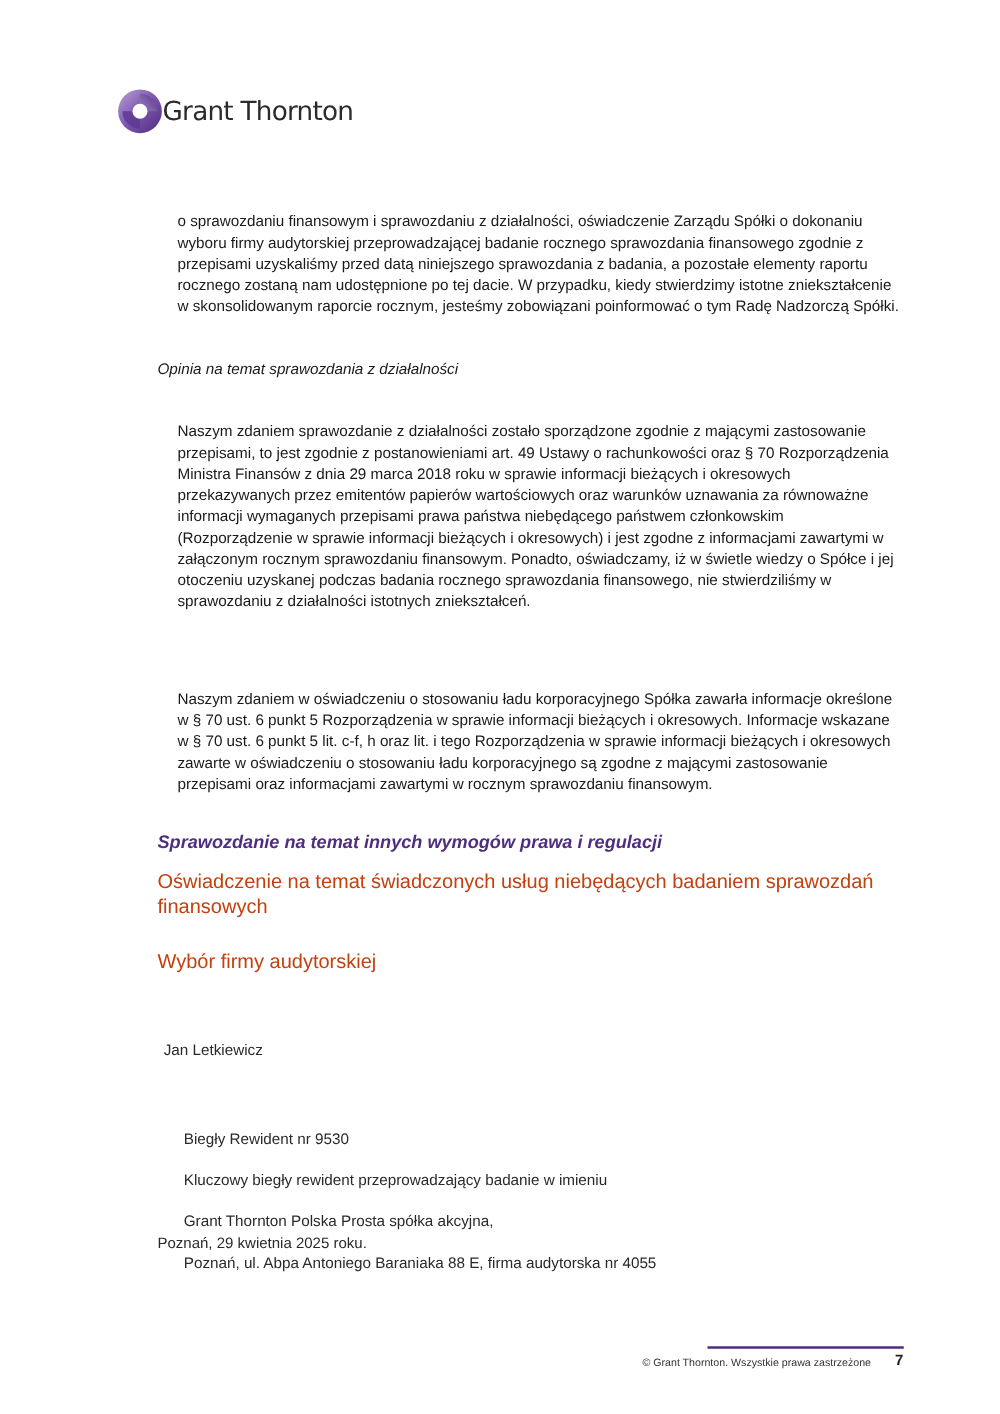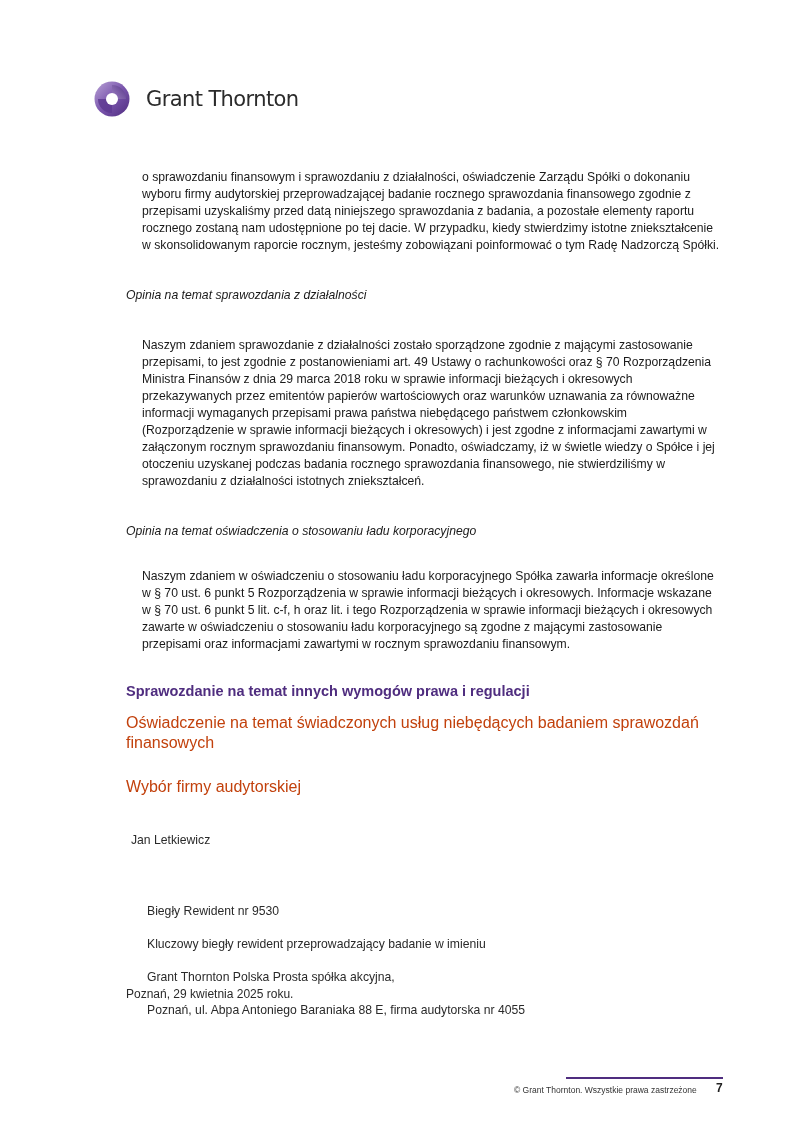--- a/index.html
+++ b/index.html
@@ -11,24 +11,24 @@
       width: 800px;
       height: 1131px;
       position: relative;
       overflow: hidden;
       font-family: "Liberation Sans", sans-serif;
       color: #1a1a1a;
     }
     .logo {
       position: absolute;
       left: 94px;
-      top: 81px;
+      top: 71px;
       display: flex;
       align-items: center;
-      gap: 16px;
+      gap: 0;
     }
     .logo-mark {
       width: 36px;
       height: 36px;
       display: block;
     }
     .logo-text {
       font-family: "DejaVu Sans", sans-serif;
       font-size: 21px;
       letter-spacing: -0.6px;
@@ -51,20 +51,21 @@
     .sub-italic {
       font-style: italic;
       margin: 0;
     }
     .h-section {
       color: #4f2d7f;
       font-weight: bold;
       font-size: 14.5px;
       line-height: 20px;
       margin: 0;
+      font-style: italic;
     }
     .h-sub {
       color: #c2410c;
       font-size: 16px;
       line-height: 20px;
       margin: 0;
     }
     .signature {
       position: absolute;
       left: 131px;
@@ -142,21 +143,20 @@
 
 <div class="content">
   <p class="para">o sprawozdaniu finansowym i sprawozdaniu z działalności, oświadczenie Zarządu Spółki o dokonaniu wyboru firmy audytorskiej przeprowadzającej badanie rocznego sprawozdania finansowego zgodnie z przepisami uzyskaliśmy przed datą niniejszego sprawozdania z badania, a pozostałe elementy raportu rocznego zostaną nam udostępnione po tej dacie. W przypadku, kiedy stwierdzimy istotne zniekształcenie w skonsolidowanym raporcie rocznym, jesteśmy zobowiązani poinformować o tym Radę Nadzorczą Spółki.</p>
   <div class="gap-lg"></div>
 
   <p class="sub-italic">Opinia na temat sprawozdania z działalności</p>
   <div class="gap-lg"></div>
   <p class="para">Naszym zdaniem sprawozdanie z działalności zostało sporządzone zgodnie z mającymi zastosowanie przepisami, to jest zgodnie z postanowieniami art. 49 Ustawy o rachunkowości oraz § 70 Rozporządzenia Ministra Finansów z dnia 29 marca 2018 roku w sprawie informacji bieżących i okresowych przekazywanych przez emitentów papierów wartościowych oraz warunków uznawania za równoważne informacji wymaganych przepisami prawa państwa niebędącego państwem członkowskim (Rozporządzenie w sprawie informacji bieżących i okresowych) i jest zgodne z informacjami zawartymi w załączonym rocznym sprawozdaniu finansowym. Ponadto, oświadczamy, iż w świetle wiedzy o Spółce i jej otoczeniu uzyskanej podczas badania rocznego sprawozdania finansowego, nie stwierdziliśmy w sprawozdaniu z działalności istotnych zniekształceń.</p>
   <div class="gap-lg"></div>
 
-  <p class="sub-italic">Opinia na temat oświadczenia o stosowaniu ładu korporacyjnego</p>
   <div class="gap-md"></div>
   <p class="para">Naszym zdaniem w oświadczeniu o stosowaniu ładu korporacyjnego Spółka zawarła informacje określone w § 70 ust. 6 punkt 5 Rozporządzenia w sprawie informacji bieżących i okresowych. Informacje wskazane w § 70 ust. 6 punkt 5 lit. c-f, h oraz lit. i tego Rozporządzenia w sprawie informacji bieżących i okresowych zawarte w oświadczeniu o stosowaniu ładu korporacyjnego są zgodne z mającymi zastosowanie przepisami oraz informacjami zawartymi w rocznym sprawozdaniu finansowym.</p>
   <div class="gap-md"></div>
 
   <p class="h-section">Sprawozdanie na temat innych wymogów prawa i regulacji</p>
   <div class="gap-md"></div>
   <p class="h-sub">Oświadczenie na temat świadczonych usług niebędących badaniem sprawozdań finansowych</p>
   <div class="gap-md"></div>
   <div class="gap-md"></div>
 

